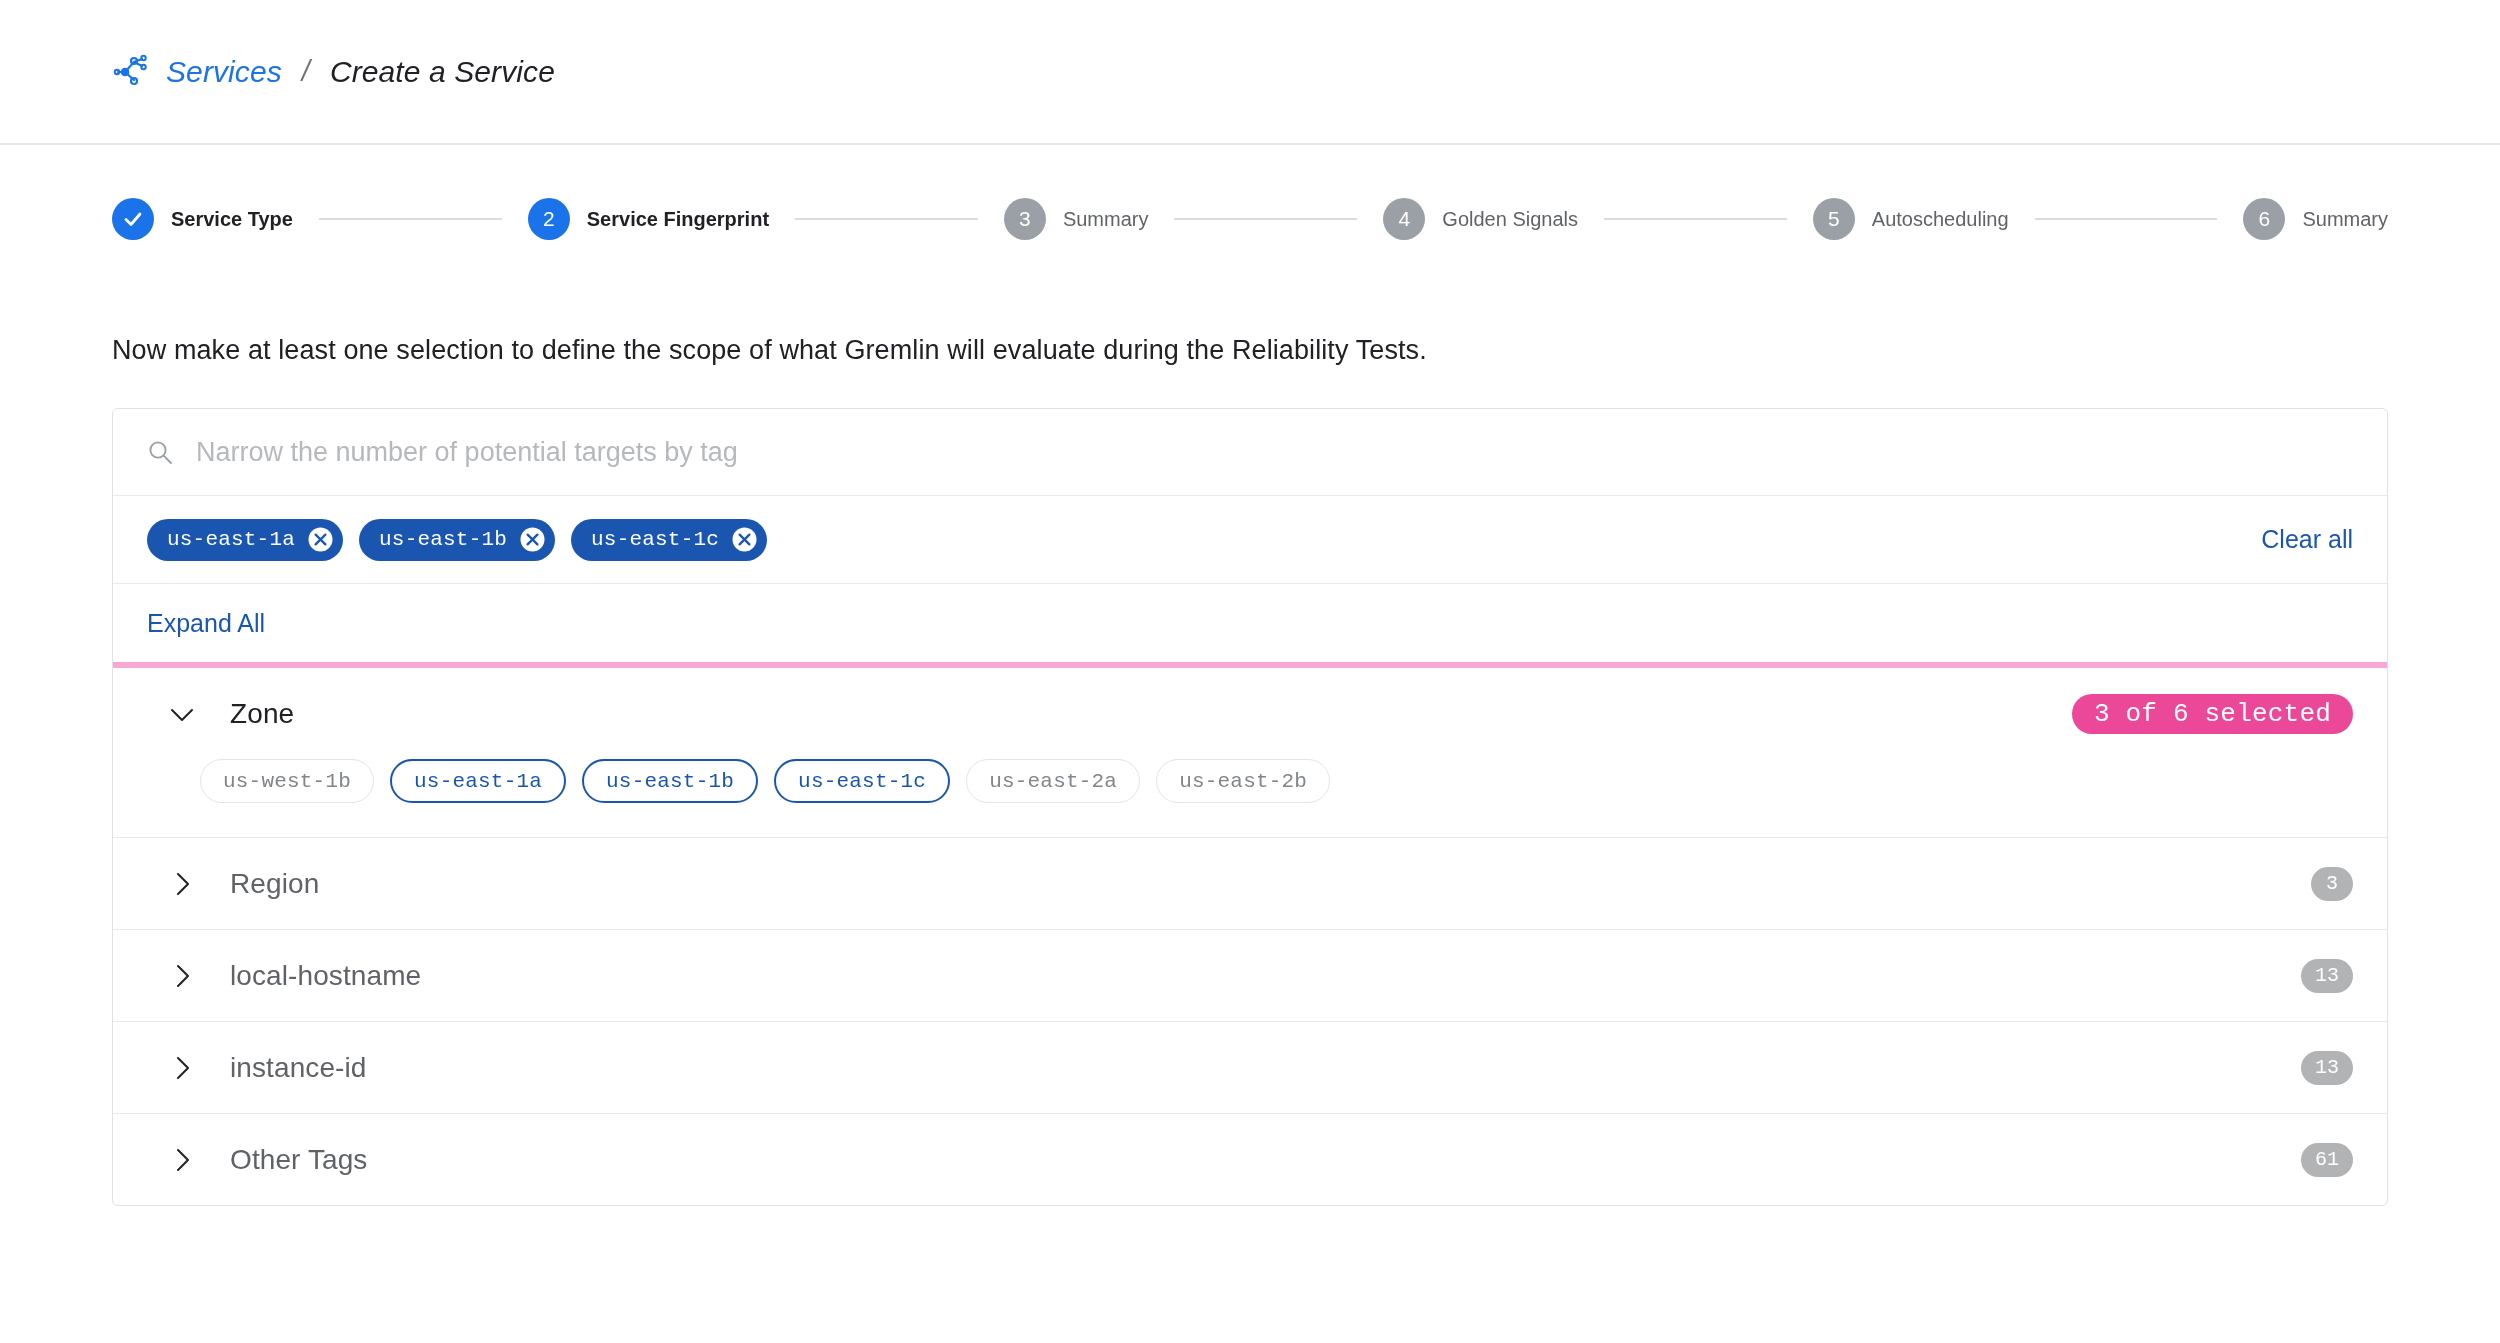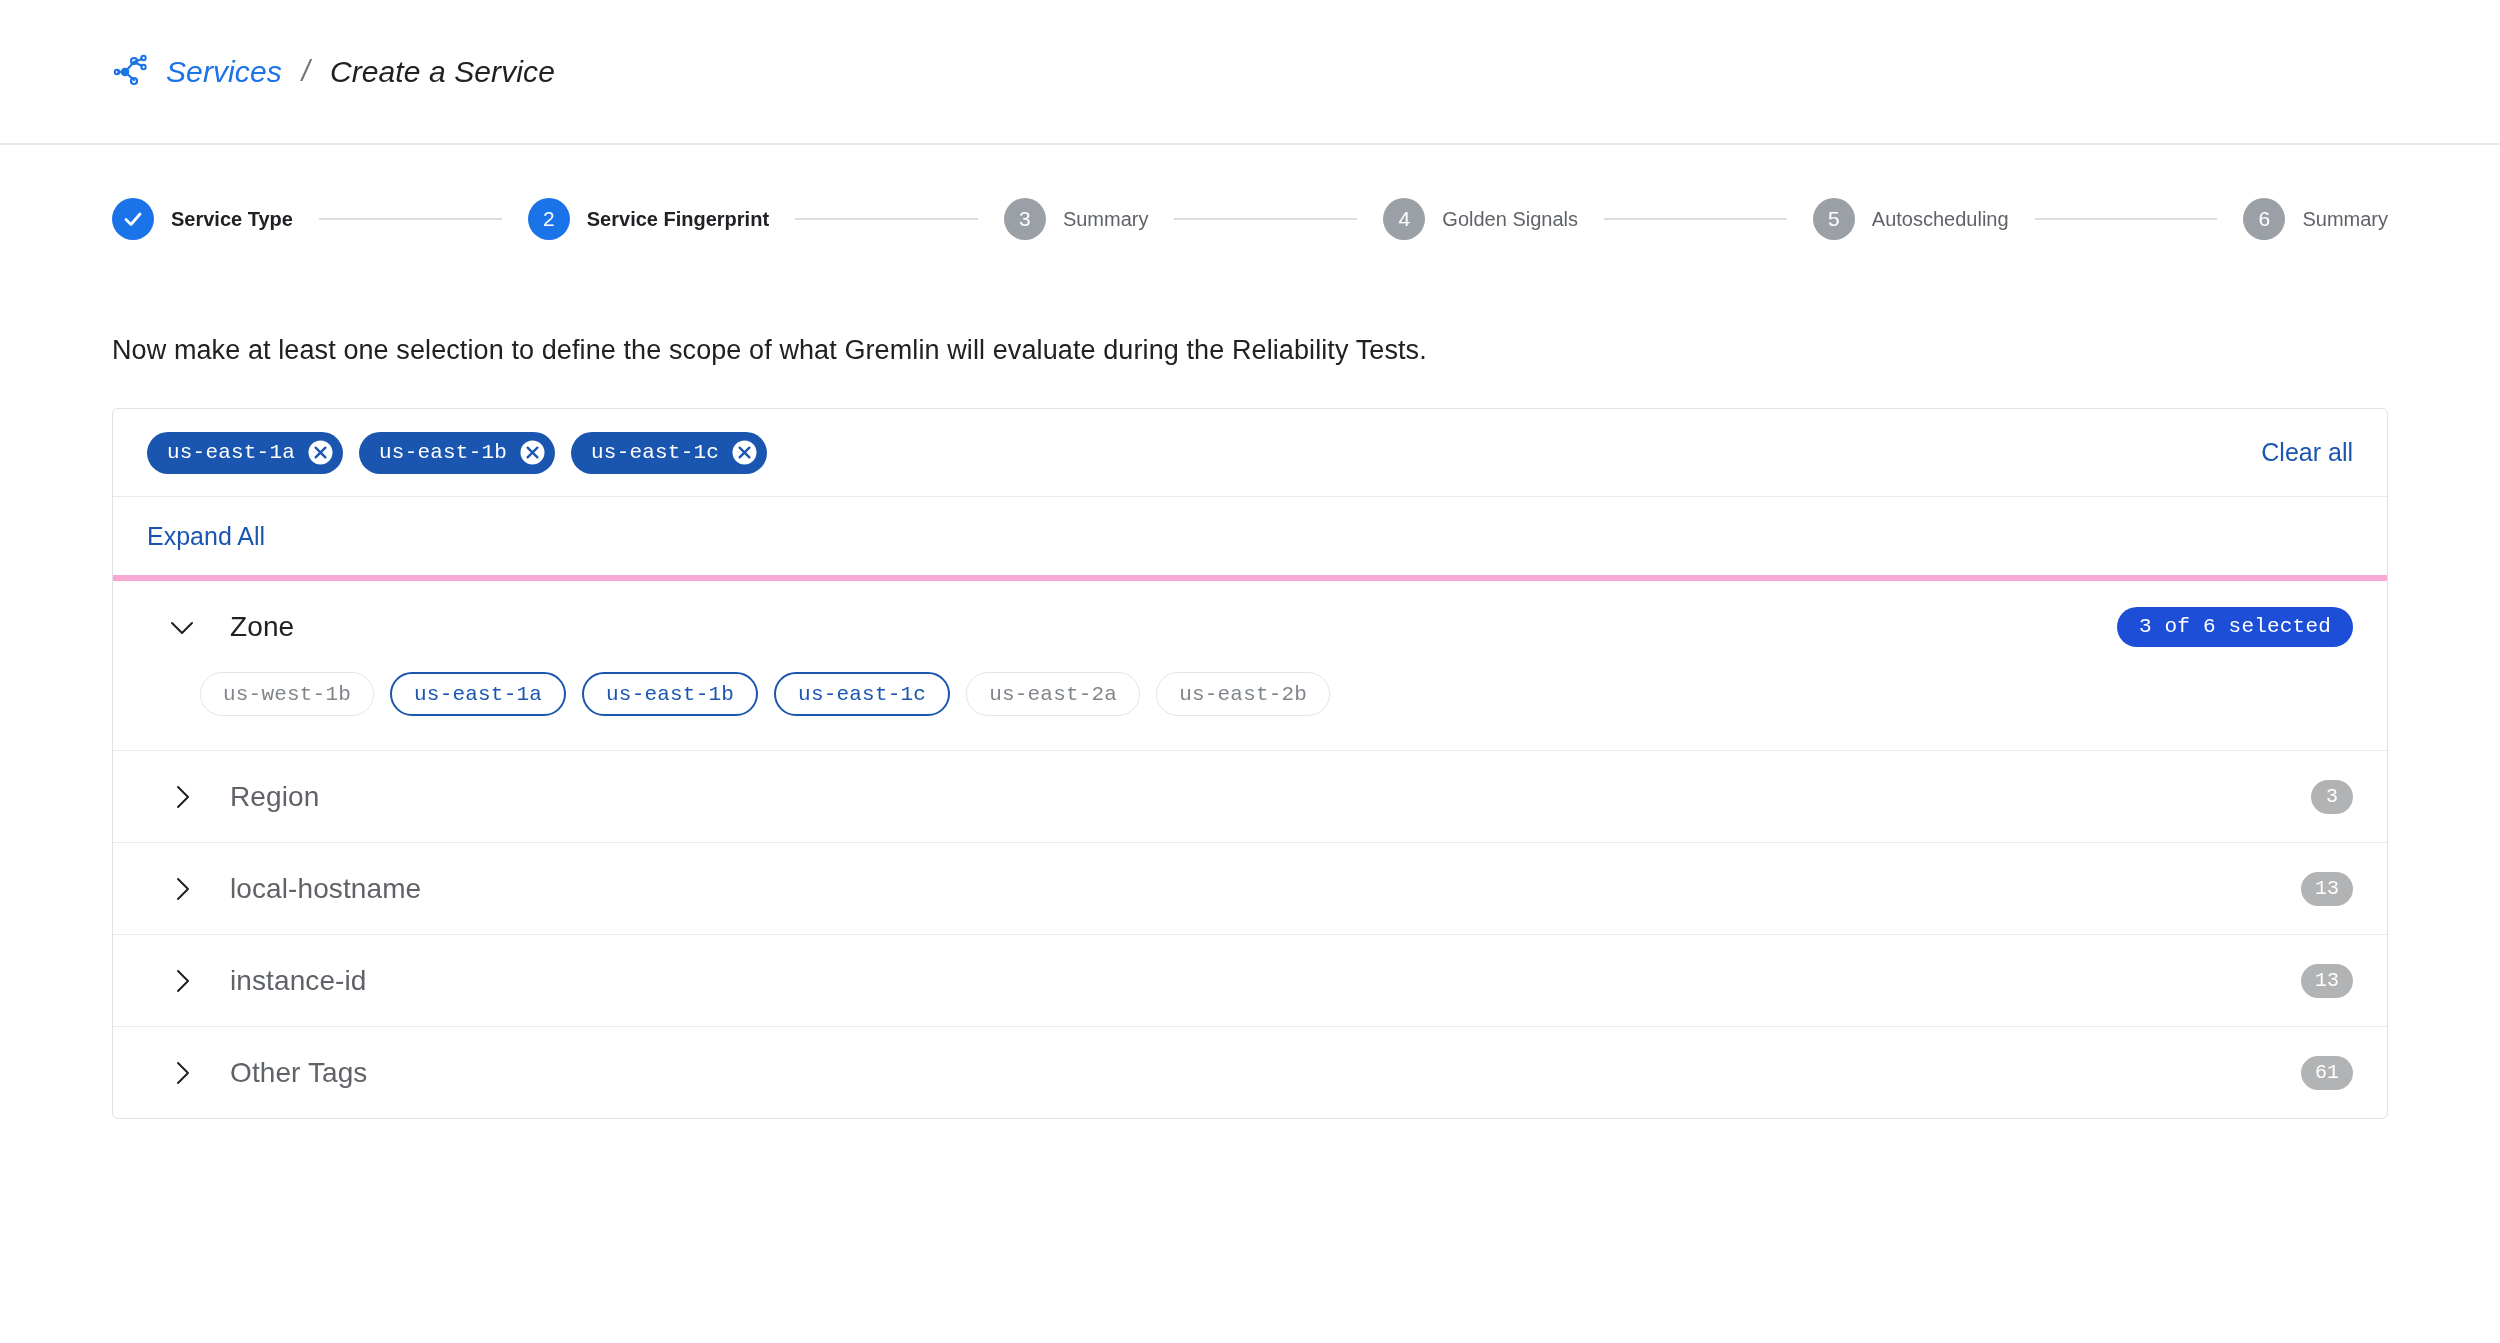--- a/index.html
+++ b/index.html
@@ -191,30 +191,30 @@
     min-width: 42px;
     height: 34px;
     padding: 0 14px;
     display: inline-flex;
     align-items: center;
     justify-content: center;
     font-family: "Liberation Mono", monospace;
     font-size: 20px;
   }
   .badge-selected {
-    background: #1d4ed8;
+    background: #ec4899;
     color: #ffffff;
     border-radius: 999px;
     height: 40px;
     padding: 0 22px;
     display: inline-flex;
     align-items: center;
     justify-content: center;
     font-family: "Liberation Mono", monospace;
-    font-size: 21px;
+    font-size: 26px;
     letter-spacing: 0.2px;
   }
 
   .acc-body {
     padding: 0 34px 34px 87px;
     display: flex;
     flex-wrap: wrap;
     gap: 16px;
   }
   .tag-opt {
@@ -296,20 +296,29 @@
     <div class="step">
       <span class="step-circle idle">6</span>
       <span class="step-label muted">Summary</span>
     </div>
   </div>
 
   <div class="intro">Now make at least one selection to define the scope of what Gremlin will evaluate during the Reliability Tests.</div>
 
   <div class="card">
 
+    <div class="search-row">
+      <span class="search-icon">
+        <svg viewBox="0 0 27 27" fill="none" xmlns="http://www.w3.org/2000/svg">
+          <circle cx="11" cy="11" r="7.6" stroke="#9aa0a6" stroke-width="1.9"></circle>
+          <path d="M16.6 16.6 L24 24" stroke="#9aa0a6" stroke-width="1.9" stroke-linecap="round"></path>
+        </svg>
+      </span>
+      <input class="search-input" type="text" placeholder="Narrow the number of potential targets by tag" style="">
+    </div>
 
     <div class="chips-row">
       <div class="chips">
         <span class="chip">
           <span>us-east-1a</span>
           <span class="chip-x">
             <svg viewBox="0 0 27 27" xmlns="http://www.w3.org/2000/svg">
               <circle cx="13.5" cy="13.5" r="12" fill="#ffffff"></circle>
               <path d="M8.6 8.6 L18.4 18.4 M18.4 8.6 L8.6 18.4" stroke="#1a56b0" stroke-width="2.3" stroke-linecap="round"></path>
             </svg>

